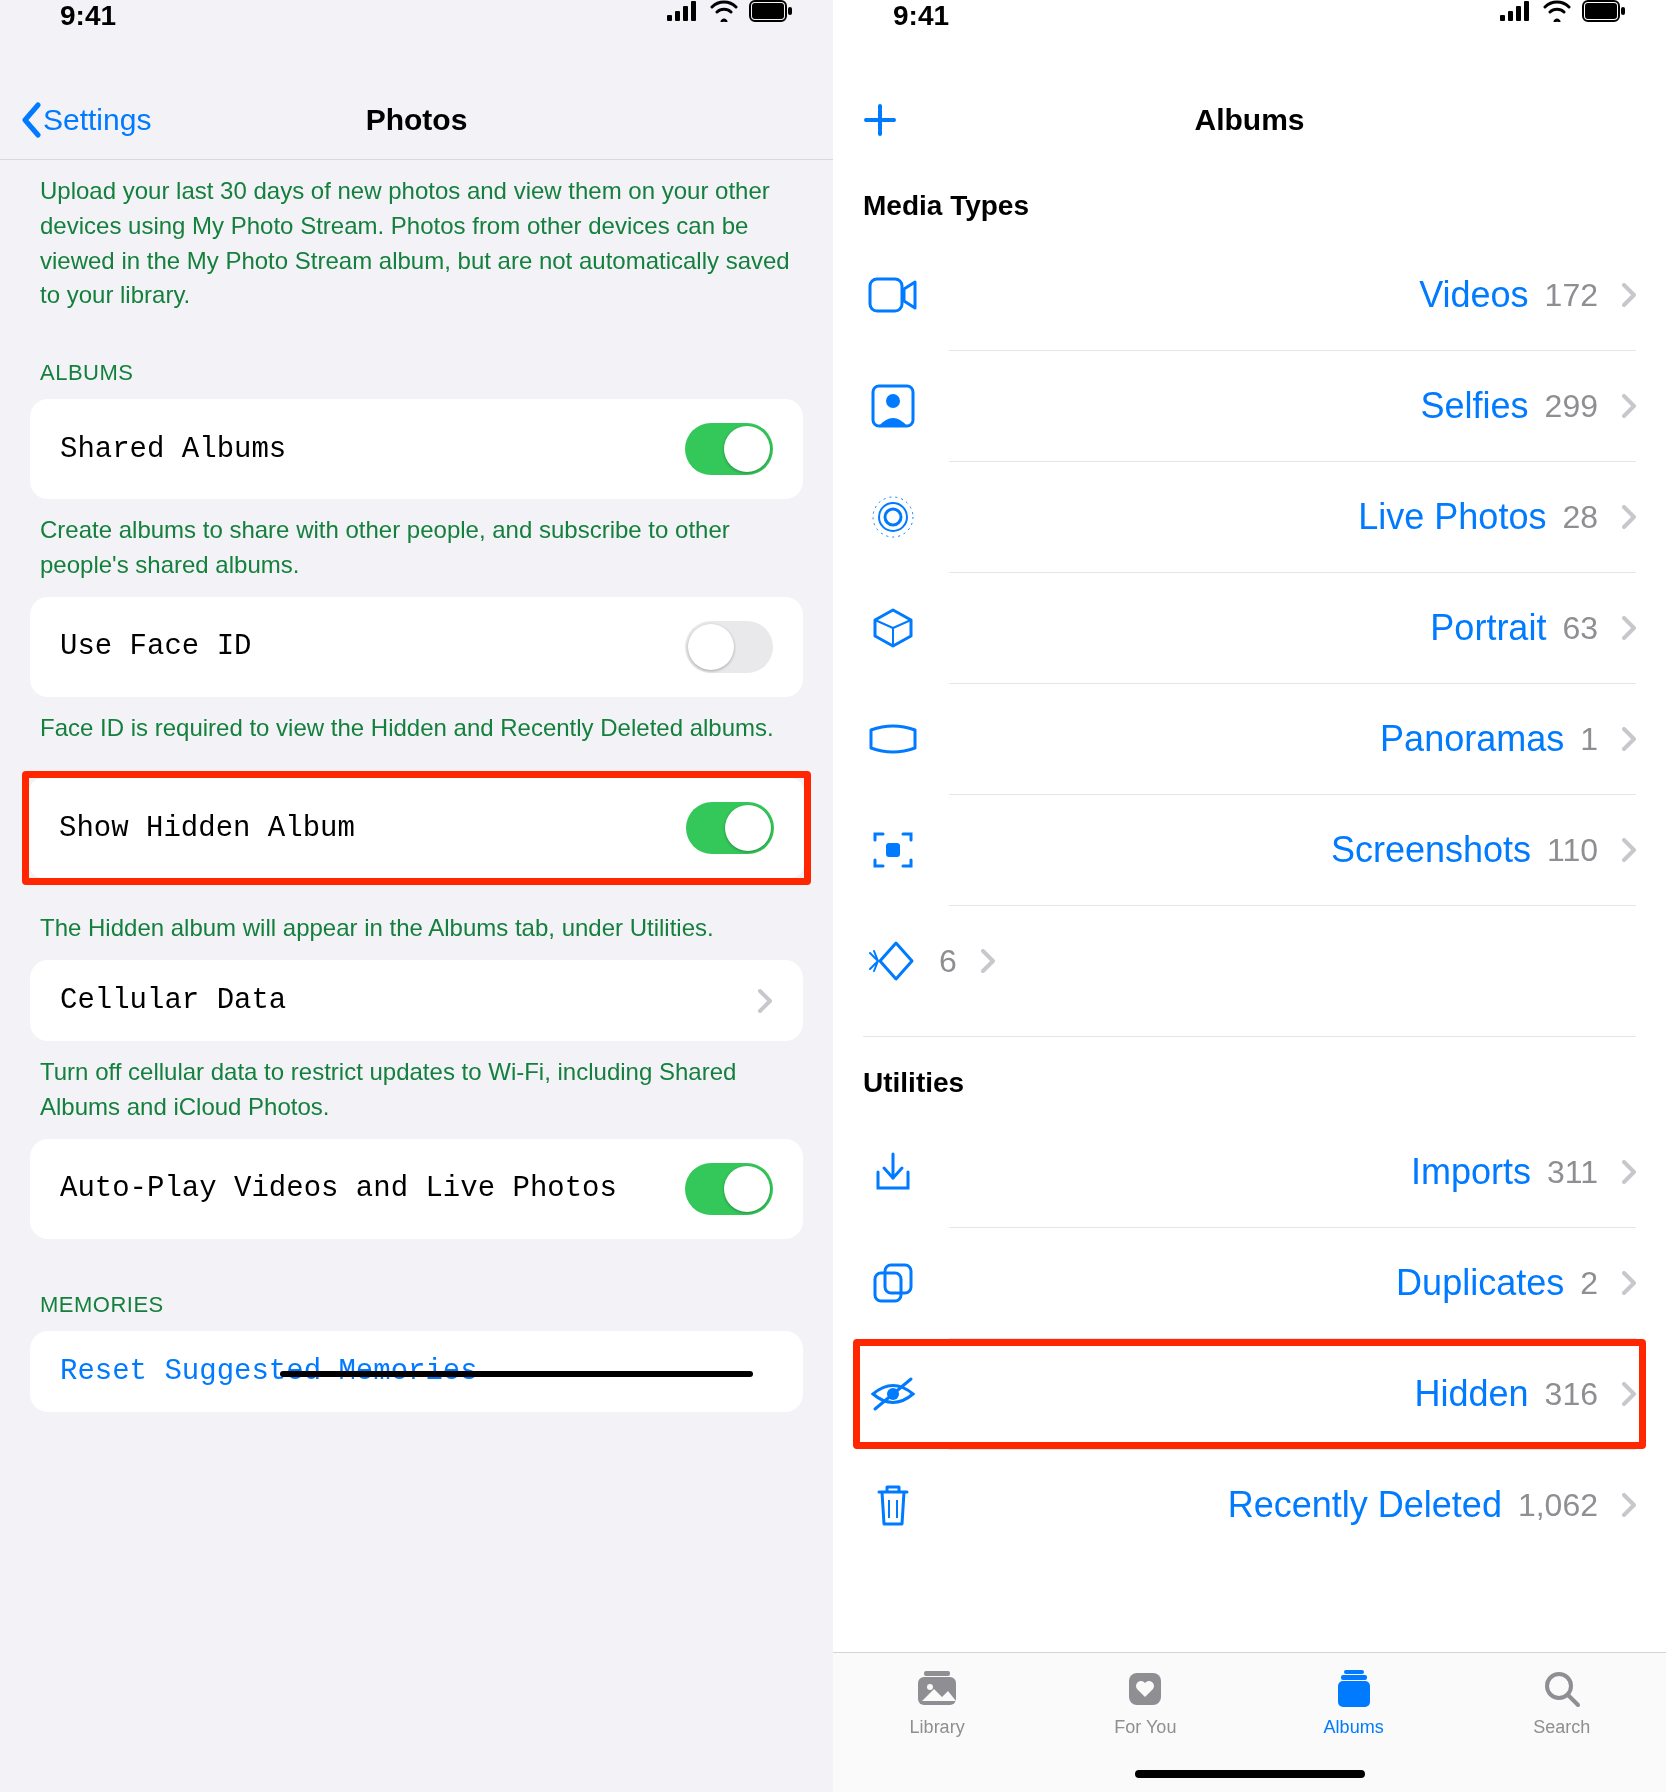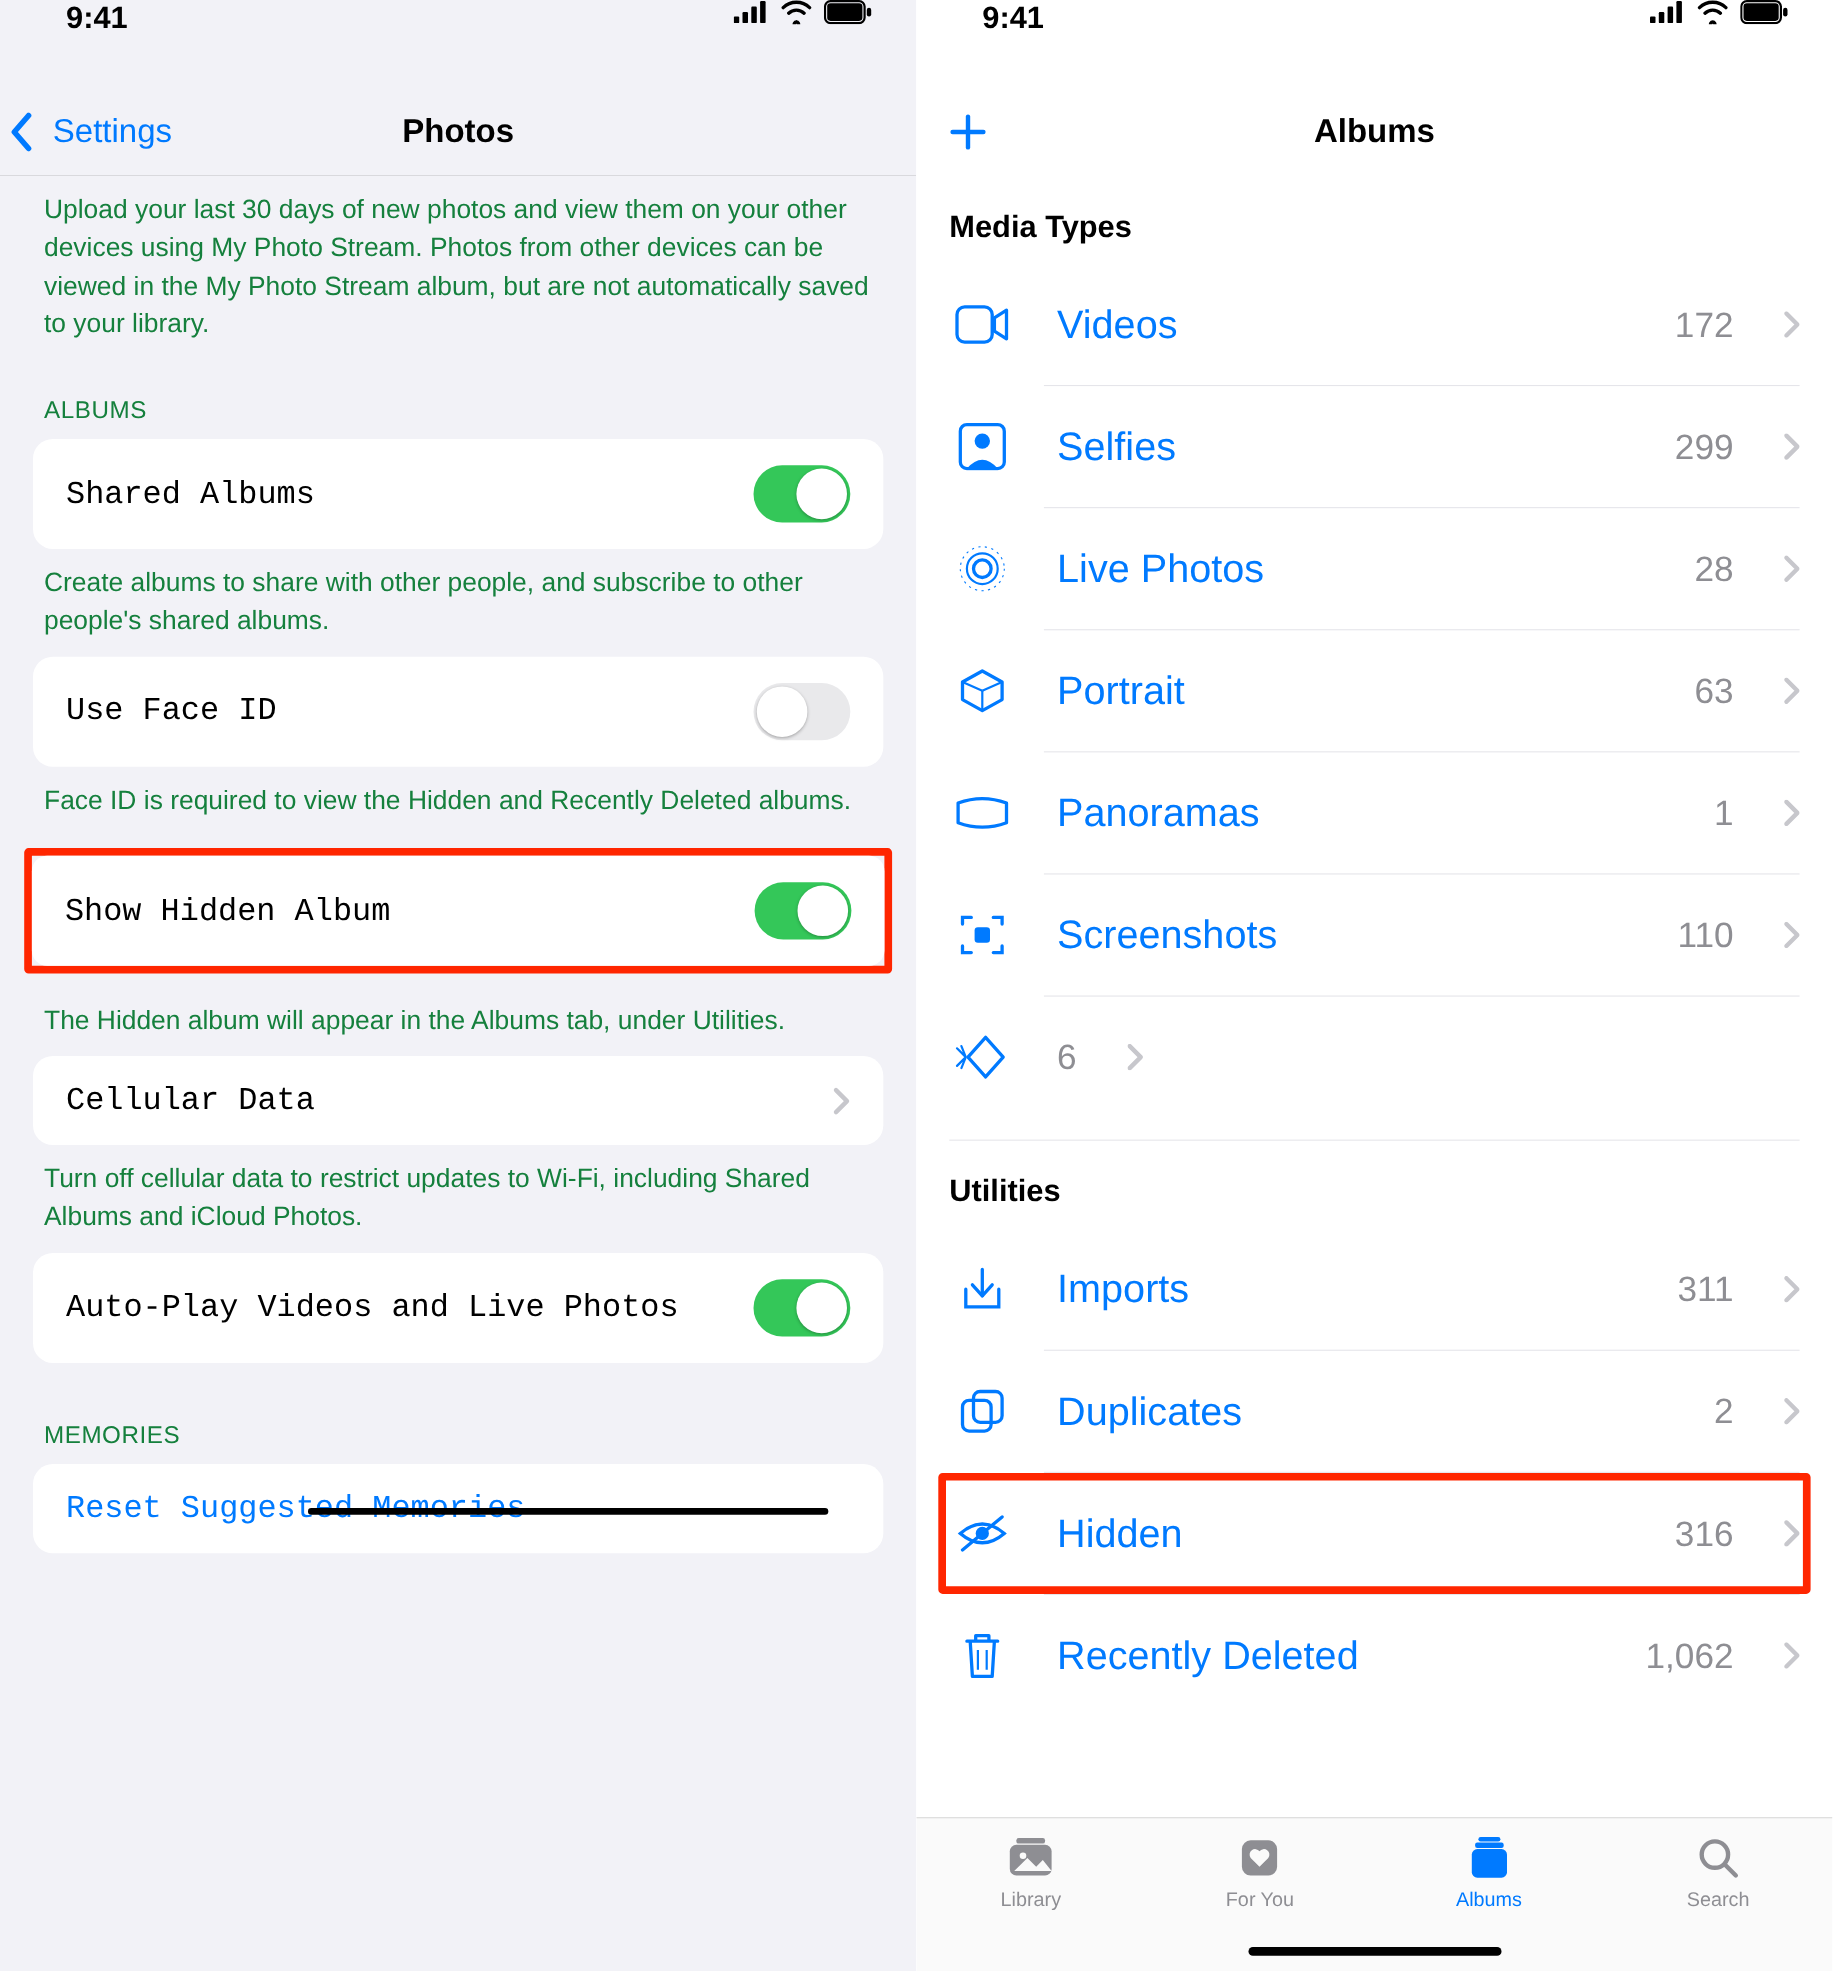--- a/index.html
+++ b/index.html
@@ -40,22 +40,22 @@
     position: relative;
     border-bottom: 1px solid rgba(0,0,0,0.1);
   }
   .phone.left .nav-bar { background:#f2f2f7; }
   .phone.right .nav-bar { background:#fff; border-bottom:none; }
   .nav-back {
     display:flex;
     align-items:center;
     color:#007aff;
     font-size:30px;
-    padding-left:8px;
-    gap:18px;
+    padding-left:20px;
+    gap:1px;
   }
   .nav-title {
     position:absolute;
     left:0; right:0;
     text-align:center;
     font-size:30px;
     font-weight:600;
     pointer-events:none;
   }
   .nav-left-icon {
@@ -154,21 +154,22 @@
   }
   .section-title {
     font-size:28px;
     font-weight:700;
     padding: 30px 0 18px 0;
   }
   .list-row {
     display:flex;
     align-items:center;
     height:110px;
-    gap:38px;
+    gap:16px;
+    text-align:right;
   }
   .list-row .icon-slot {
     width:60px;
     display:flex;
     align-items:center;
     justify-content:center;
     color:#007aff;
   }
   .list-row .label {
     flex:1;

